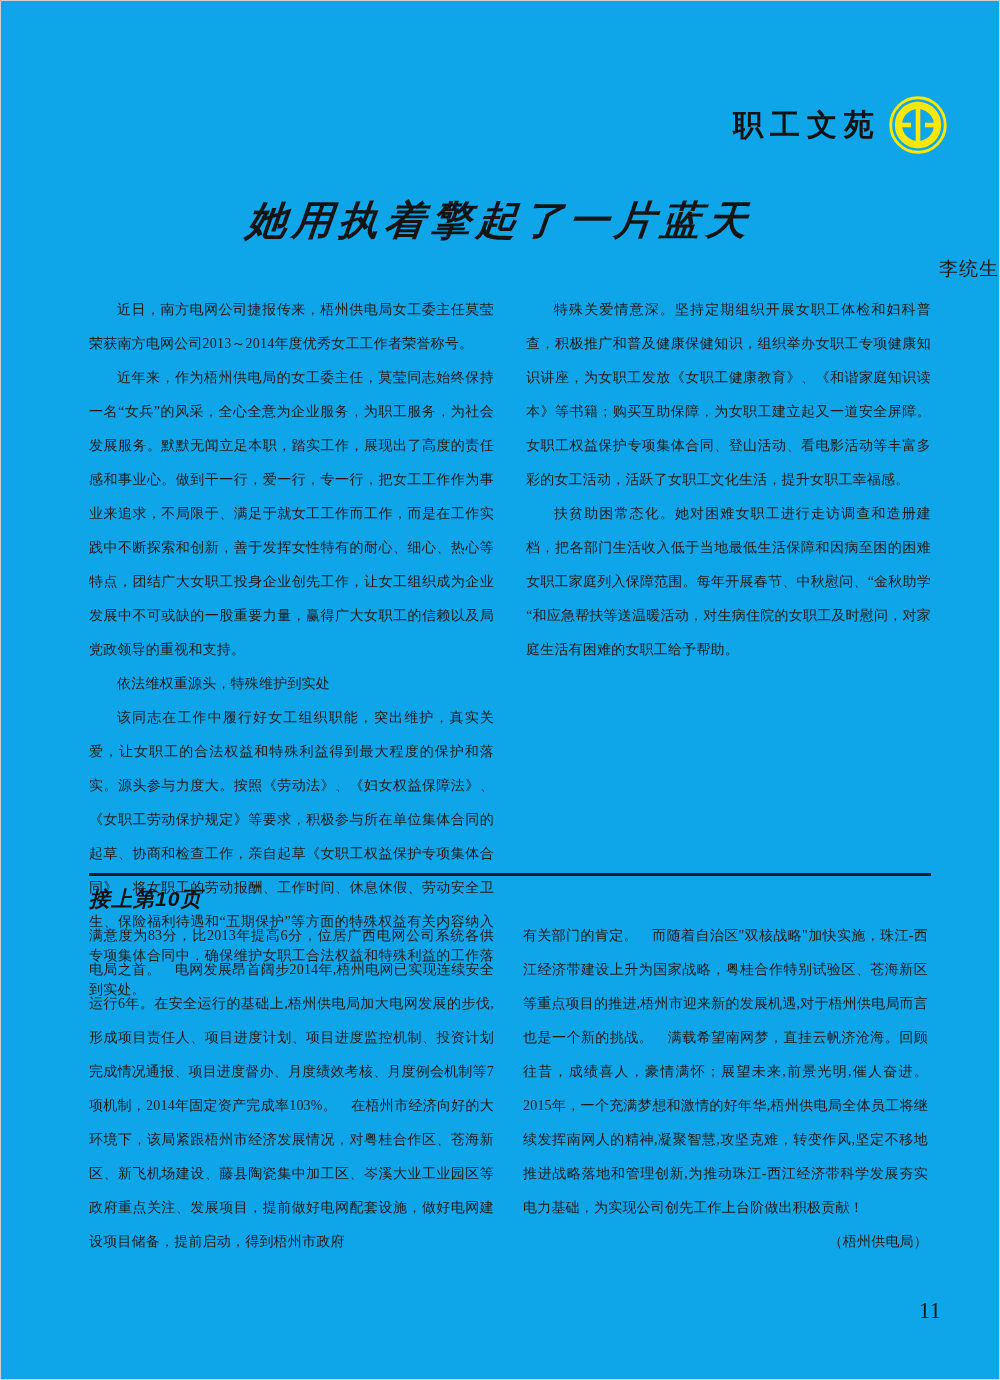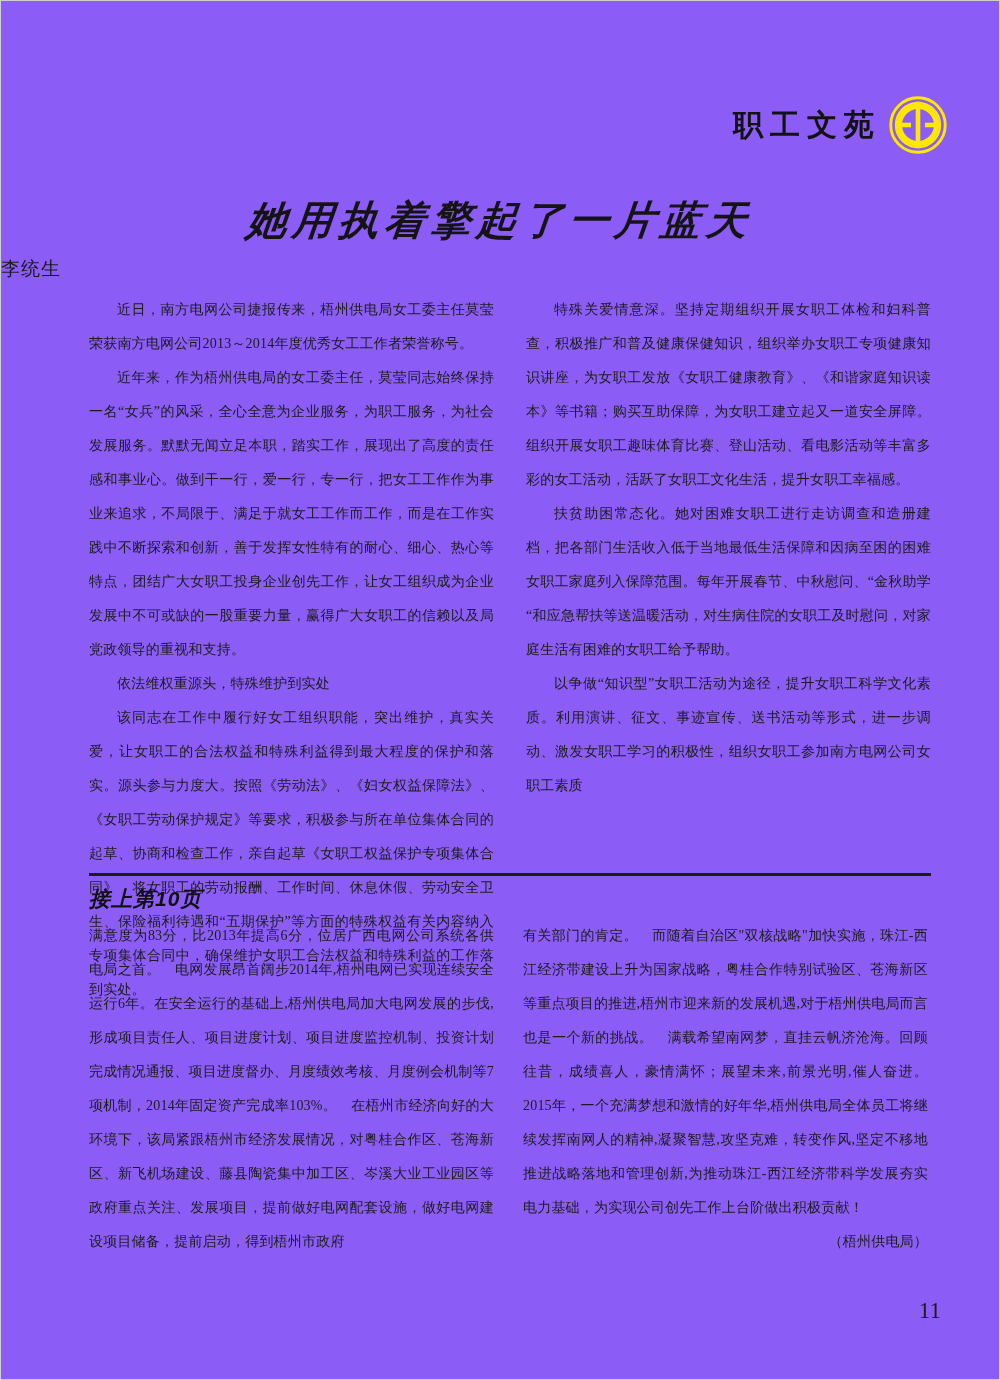--- a/index.html
+++ b/index.html
@@ -9,21 +9,21 @@
     background: #f2f2f2;
   }
   body {
     font-family: "Liberation Serif", "DejaVu Serif", serif;
   }
   .page {
     position: relative;
     width: 1000px;
     height: 1380px;
     margin: 0 auto;
-    background: #8b5cf6;
+    background: #0ea5e9;
     border: 1px solid #cfcfcf;
     box-sizing: border-box;
     overflow: hidden;
   }
 
   
   .masthead {
     position: absolute;
     top: 95px;
     right: 52px;
@@ -59,21 +59,21 @@
     font-style: italic;
     letter-spacing: 6px;
     color: #141414;
     transform: skewX(-6deg);
   }
   .article-author {
     position: absolute;
     top: 255px;
     left: 0;
     width: 100%;
-    text-align: left;
+    text-align: right;
     font-family: "Liberation Sans", "DejaVu Sans", sans-serif;
     font-size: 19px;
     color: #1a1a1a;
     letter-spacing: 1px;
   }
 
   
   .cols {
     position: absolute;
     left: 88px;
@@ -158,23 +158,22 @@
   <div class="article-author">李统生</div>
 
   <div class="cols upper">
     <div class="col">
       <p>近日，南方电网公司捷报传来，梧州供电局女工委主任莫莹荣获南方电网公司2013～2014年度优秀女工工作者荣誉称号。</p>
       <p>近年来，作为梧州供电局的女工委主任，莫莹同志始终保持一名“女兵”的风采，全心全意为企业服务，为职工服务，为社会发展服务。默默无闻立足本职，踏实工作，展现出了高度的责任感和事业心。做到干一行，爱一行，专一行，把女工工作作为事业来追求，不局限于、满足于就女工工作而工作，而是在工作实践中不断探索和创新，善于发挥女性特有的耐心、细心、热心等特点，团结广大女职工投身企业创先工作，让女工组织成为企业发展中不可或缺的一股重要力量，赢得广大女职工的信赖以及局党政领导的重视和支持。</p>
       <p>依法维权重源头，特殊维护到实处</p>
       <p>该同志在工作中履行好女工组织职能，突出维护，真实关爱，让女职工的合法权益和特殊利益得到最大程度的保护和落实。源头参与力度大。按照《劳动法》、《妇女权益保障法》、《女职工劳动保护规定》等要求，积极参与所在单位集体合同的起草、协商和检查工作，亲自起草《女职工权益保护专项集体合同》，将女职工的劳动报酬、工作时间、休息休假、劳动安全卫生、保险福利待遇和“五期保护”等方面的特殊权益有关内容纳入专项集体合同中，确保维护女职工合法权益和特殊利益的工作落到实处。</p>
     </div>
     <div class="col">
-      <p>特殊关爱情意深。坚持定期组织开展女职工体检和妇科普查，积极推广和普及健康保健知识，组织举办女职工专项健康知识讲座，为女职工发放《女职工健康教育》、《和谐家庭知识读本》等书籍；购买互助保障，为女职工建立起又一道安全屏障。组织开展女职工趣味体育比赛、登山活动、看电影活动等丰富多彩的女工活动，活跃了女职工文化生活，提升女职工幸福感。</p>
+      <p>特殊关爱情意深。坚持定期组织开展女职工体检和妇科普查，积极推广和普及健康保健知识，组织举办女职工专项健康知识讲座，为女职工发放《女职工健康教育》、《和谐家庭知识读本》等书籍；购买互助保障，为女职工建立起又一道安全屏障。女职工权益保护专项集体合同、登山活动、看电影活动等丰富多彩的女工活动，活跃了女职工文化生活，提升女职工幸福感。</p>
       <p>扶贫助困常态化。她对困难女职工进行走访调查和造册建档，把各部门生活收入低于当地最低生活保障和因病至困的困难女职工家庭列入保障范围。每年开展春节、中秋慰问、“金秋助学“和应急帮扶等送温暖活动，对生病住院的女职工及时慰问，对家庭生活有困难的女职工给予帮助。</p>
-      <p>以争做“知识型”女职工活动为途径，提升女职工科学文化素质。利用演讲、征文、事迹宣传、送书活动等形式，进一步调动、激发女职工学习的积极性，组织女职工参加南方电网公司女职工素质</p>
     </div>
   </div>
 
   <div class="divider"></div>
   <div class="continued-head">接上第10页</div>
 
   <div class="cols lower">
     <div class="col">
       <p class="no-indent">满意度为83分，比2013年提高6分，位居广西电网公司系统各供电局之首。　电网发展昂首阔步2014年,梧州电网已实现连续安全运行6年。在安全运行的基础上,梧州供电局加大电网发展的步伐,形成项目责任人、项目进度计划、项目进度监控机制、投资计划完成情况通报、项目进度督办、月度绩效考核、月度例会机制等7项机制，2014年固定资产完成率103%。　在梧州市经济向好的大环境下，该局紧跟梧州市经济发展情况，对粤桂合作区、苍海新区、新飞机场建设、藤县陶瓷集中加工区、岑溪大业工业园区等政府重点关注、发展项目，提前做好电网配套设施，做好电网建设项目储备，提前启动，得到梧州市政府</p>
     </div>

